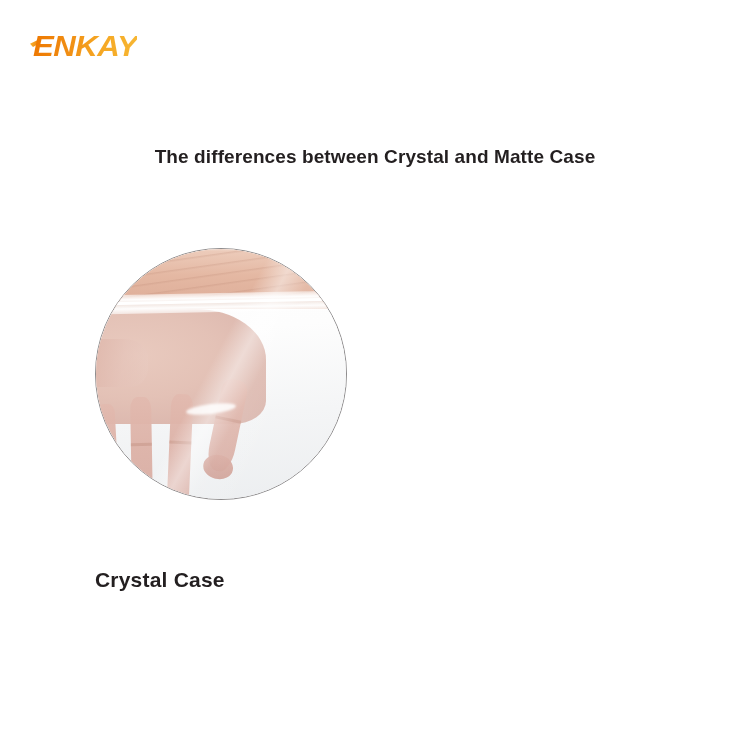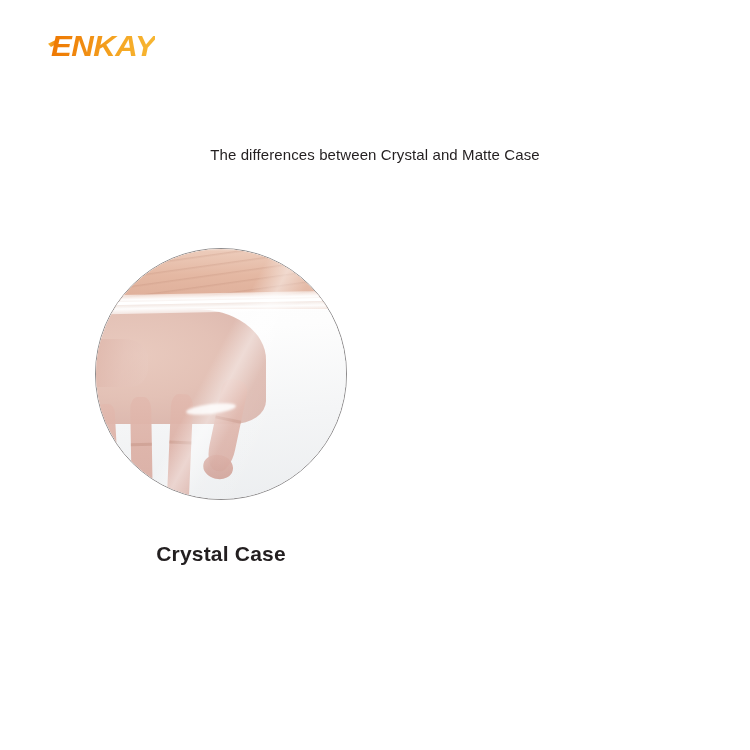--- a/index.html
+++ b/index.html
@@ -15,21 +15,20 @@
     position: relative;
   }
 
   
   #brand-logo {
     position: absolute;
     left: 33px;
     top: 26px;
     width: 180px;
     height: 40px;
-    margin-left: 18px;
   }
   #brand-logo .logo-text {
     font-family: "Liberation Sans", sans-serif;
     font-size: 30px;
     font-weight: bold;
     font-style: italic;
     letter-spacing: -0.5px;
     line-height: 40px;
     background: linear-gradient(95deg, #ee7700 0%, #f08a10 30%, #f5a623 62%, #f7b733 100%);
     -webkit-background-clip: text;
@@ -50,22 +49,22 @@
     clip-path: polygon(0% 55%, 78% 0%, 100% 42%, 30% 100%);
   }
 
   
   #page-title {
     position: absolute;
     left: 0;
     top: 146px;
     width: 750px;
     text-align: center;
-    font-size: 15px;
-    font-weight: normal;
+    font-size: 19px;
+    font-weight: bold;
     color: #231f20;
     letter-spacing: 0.1px;
   }
 
   
   #comparison-area {
     position: absolute;
     left: 0;
     top: 248px;
     width: 750px;
@@ -255,23 +254,22 @@
     inset: 0;
     background:
       linear-gradient(170deg,
         rgba(255,255,255,0.46) 0%,
         rgba(255,255,255,0.40) 40%,
         rgba(255,255,255,0.50) 100%);
   }
 
   
   .sample-caption {
-    margin-top: 42px;
+    margin-top: 68px;
     width: 252px;
-    text-align: center;
     font-size: 21px;
     font-weight: bold;
     color: #231f20;
     letter-spacing: 0.2px;
   }
 </style>
 </head>
 <body>
 
 <div id="brand-logo">

